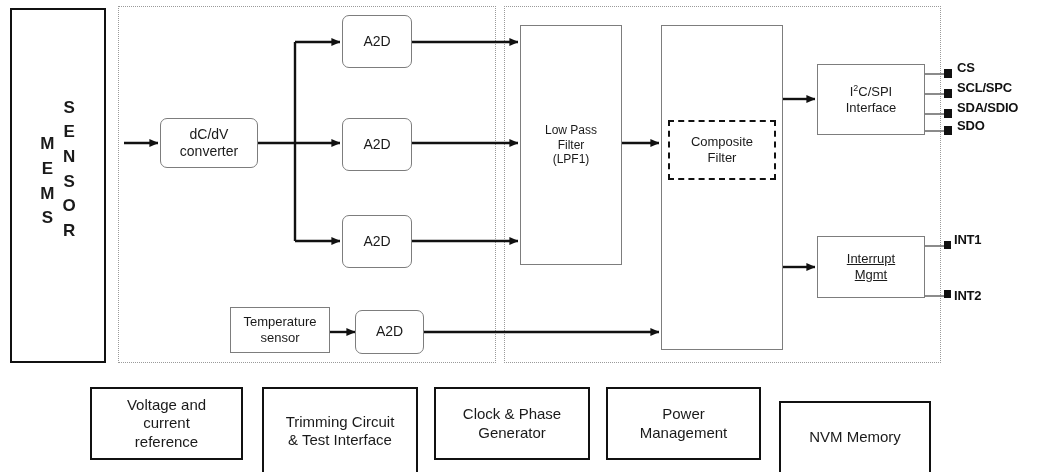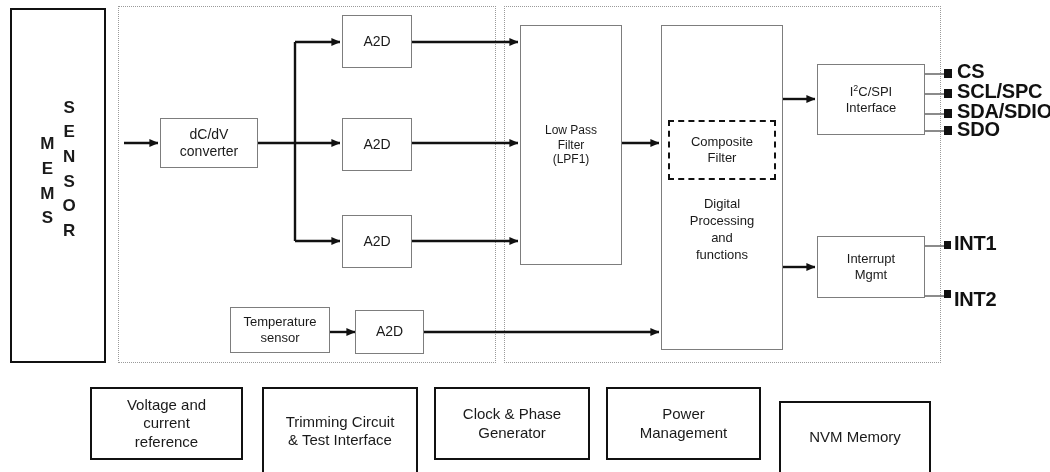--- a/index.html
+++ b/index.html
@@ -77,28 +77,28 @@
     margin-top: -24px;
   }
   .pin {
     position: absolute;
     width: 8px;
     height: 9px;
     background: #111111;
   }
   .pinlabel {
     position: absolute;
-    font-size: 20px;
+    font-size: 13px;
     font-weight: 700;
     white-space: nowrap;
     color: #111111;
     letter-spacing: -0.2px;
   }
   .t13 { font-size: 13px; }
-  .t14 { font-size: 14px; }
+  .t14 { font-size: 14px; border-radius: 7px; }
   .t15 { font-size: 15px; }
   .t155 { font-size: 13px; }
   .t16 { font-size: 12px; }
   sup { font-size: 0.68em; vertical-align: super; line-height: 0; }
 </style>
 </head>
 <body>
 
 <div id="canvas">
 
@@ -196,39 +196,33 @@
   </div>
 
   <div class="blk" style="left:661px; top:25px; width:122px; height:325px; align-items:flex-start; justify-content:center;">
     <div style="width:100%; padding-top:94px; box-sizing:border-box;">
       <div class="blk dashed t155" style="position:relative; left:0; top:0; margin:0 auto; width:108px; height:60px; border:2px dashed #111111;">
         <div>
           <div>Composite</div>
           <div>Filter</div>
         </div>
       </div>
-      <div class="t155" style="text-align:center; margin-top:16px; line-height:1.3;">
-        <div>Digital</div>
-        <div>Processing</div>
-        <div>and</div>
-        <div>functions</div>
-      </div>
     </div>
   </div>
 
   <div class="blk t155" style="left:817px; top:64px; width:108px; height:71px;">
     <div>
       <div>
         <span>I</span><sup>2</sup><span>C/SPI</span>
       </div>
       <div>Interface</div>
     </div>
   </div>
 
-  <div class="blk t155" style="left:817px; top:236px; width:108px; height:62px;">
+  <div class="blk t155" style="left:817px; top:236px; width:108px; height:62px;text-decoration:underline;">
     <div>
       <div>Interrupt</div>
       <div>Mgmt</div>
     </div>
   </div>
 
   <div class="blk t13" style="left:230px; top:307px; width:100px; height:46px;">
     <div>
       <div>Temperature</div>
       <div>sensor</div>

